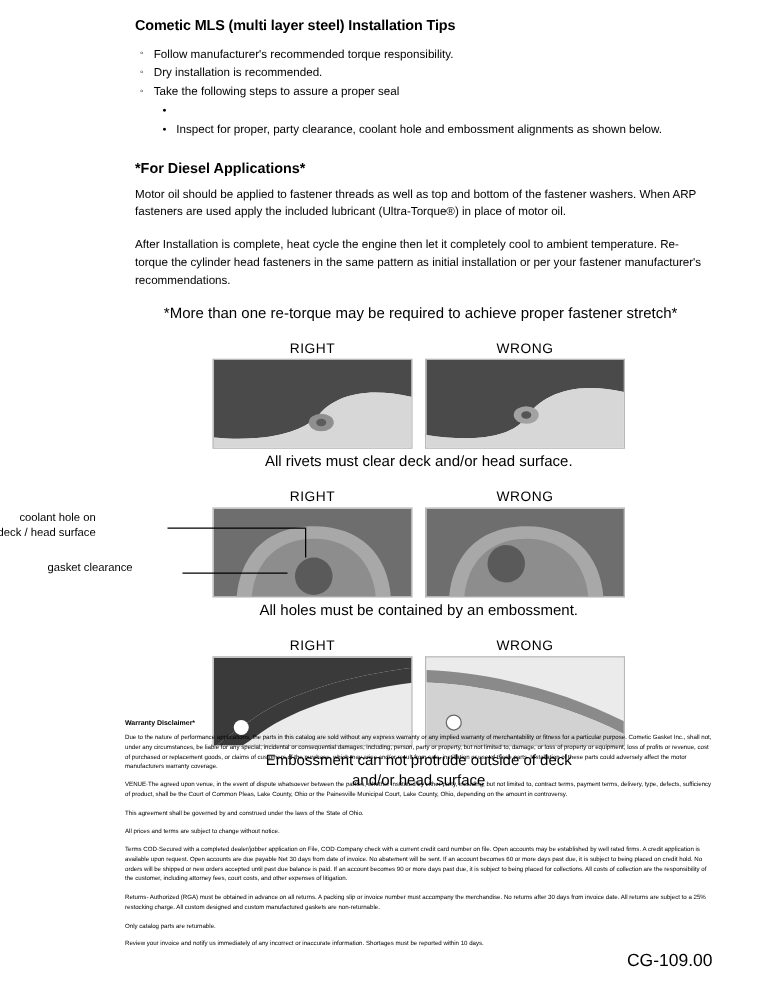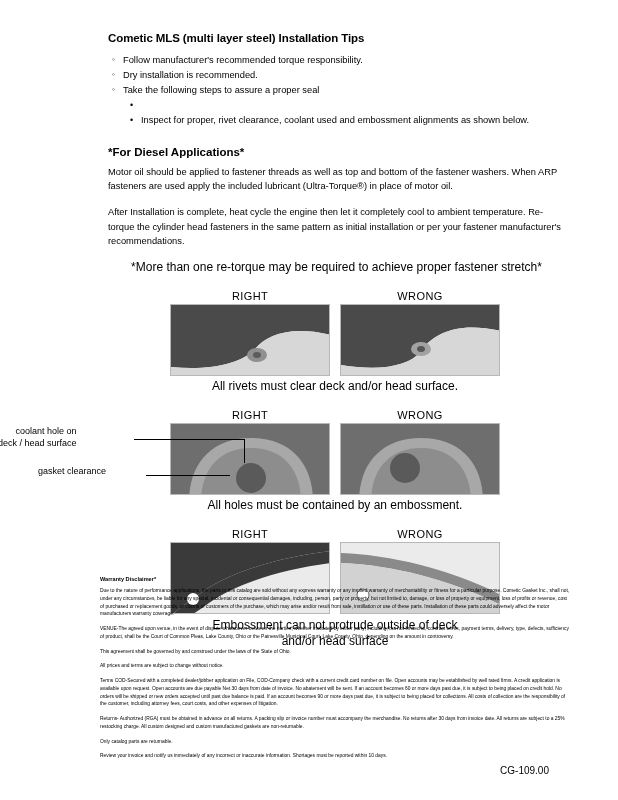--- a/index.html
+++ b/index.html
@@ -12,21 +12,21 @@
     height: 800px;
     font-family: "Liberation Sans", sans-serif;
     color: #000000;
     position: relative;
     overflow: hidden;
   }
   .page {
     position: relative;
     width: 618px;
     height: 800px;
-    padding: 32px 48px 0 100px;
+    padding: 15px 48px 0 100px;
   }
 
   
   .main-title {
     font-size: 11.5px;
     font-weight: bold;
     margin: 0 0 9px 8px;
     letter-spacing: -0.1px;
   }
   .bullets {
@@ -141,23 +141,23 @@
     margin-bottom: 5px;
   }
   .w-para {
     font-size: 4.9px;
     line-height: 1.58;
     margin-bottom: 7px;
     text-align: left;
   }
   .doc-code {
     position: absolute;
-    right: 69px;
+    right: 48px;
     bottom: 24px;
-    font-size: 10px;
+    font-size: 14px;
     margin-top: 40px;
   }
 </style>
 </head>
 <body>
 
 <div class="page">
 
   <h1 class="main-title">Cometic MLS (multi layer steel) Installation Tips</h1>
 
@@ -172,21 +172,21 @@
     </div>
     <div class="b-row">
       <span class="b-mark">◦</span>
       <span>Take the following steps to assure a proper seal</span>
     </div>
     <div class="b-row sub">
       <span class="b-mark">•</span>
     </div>
     <div class="b-row sub">
       <span class="b-mark">•</span>
-      <span>Inspect for proper, rivet clearance, coolant used and embossment alignments as shown below.</span>
+      <span>Inspect for proper, party clearance, coolant hole and embossment alignments as shown below.</span>
     </div>
   </div>
 
   <h2 class="section-title">*For Diesel Applications*</h2>
   <p class="para">Motor oil should be applied to fastener threads as well as top and bottom of the fastener washers. When ARP fasteners are used apply the included lubricant (Ultra-Torque®) in place of motor oil.</p>
   <p class="para tight">After Installation is complete, heat cycle the engine then let it completely cool to ambient temperature. Re-torque the cylinder head fasteners in the same pattern as initial installation or per your fastener manufacturer's recommendations.</p>
   <p class="note">*More than one re-torque may be required to achieve proper fastener stretch*</p>
 
   <div class="figures">
 

